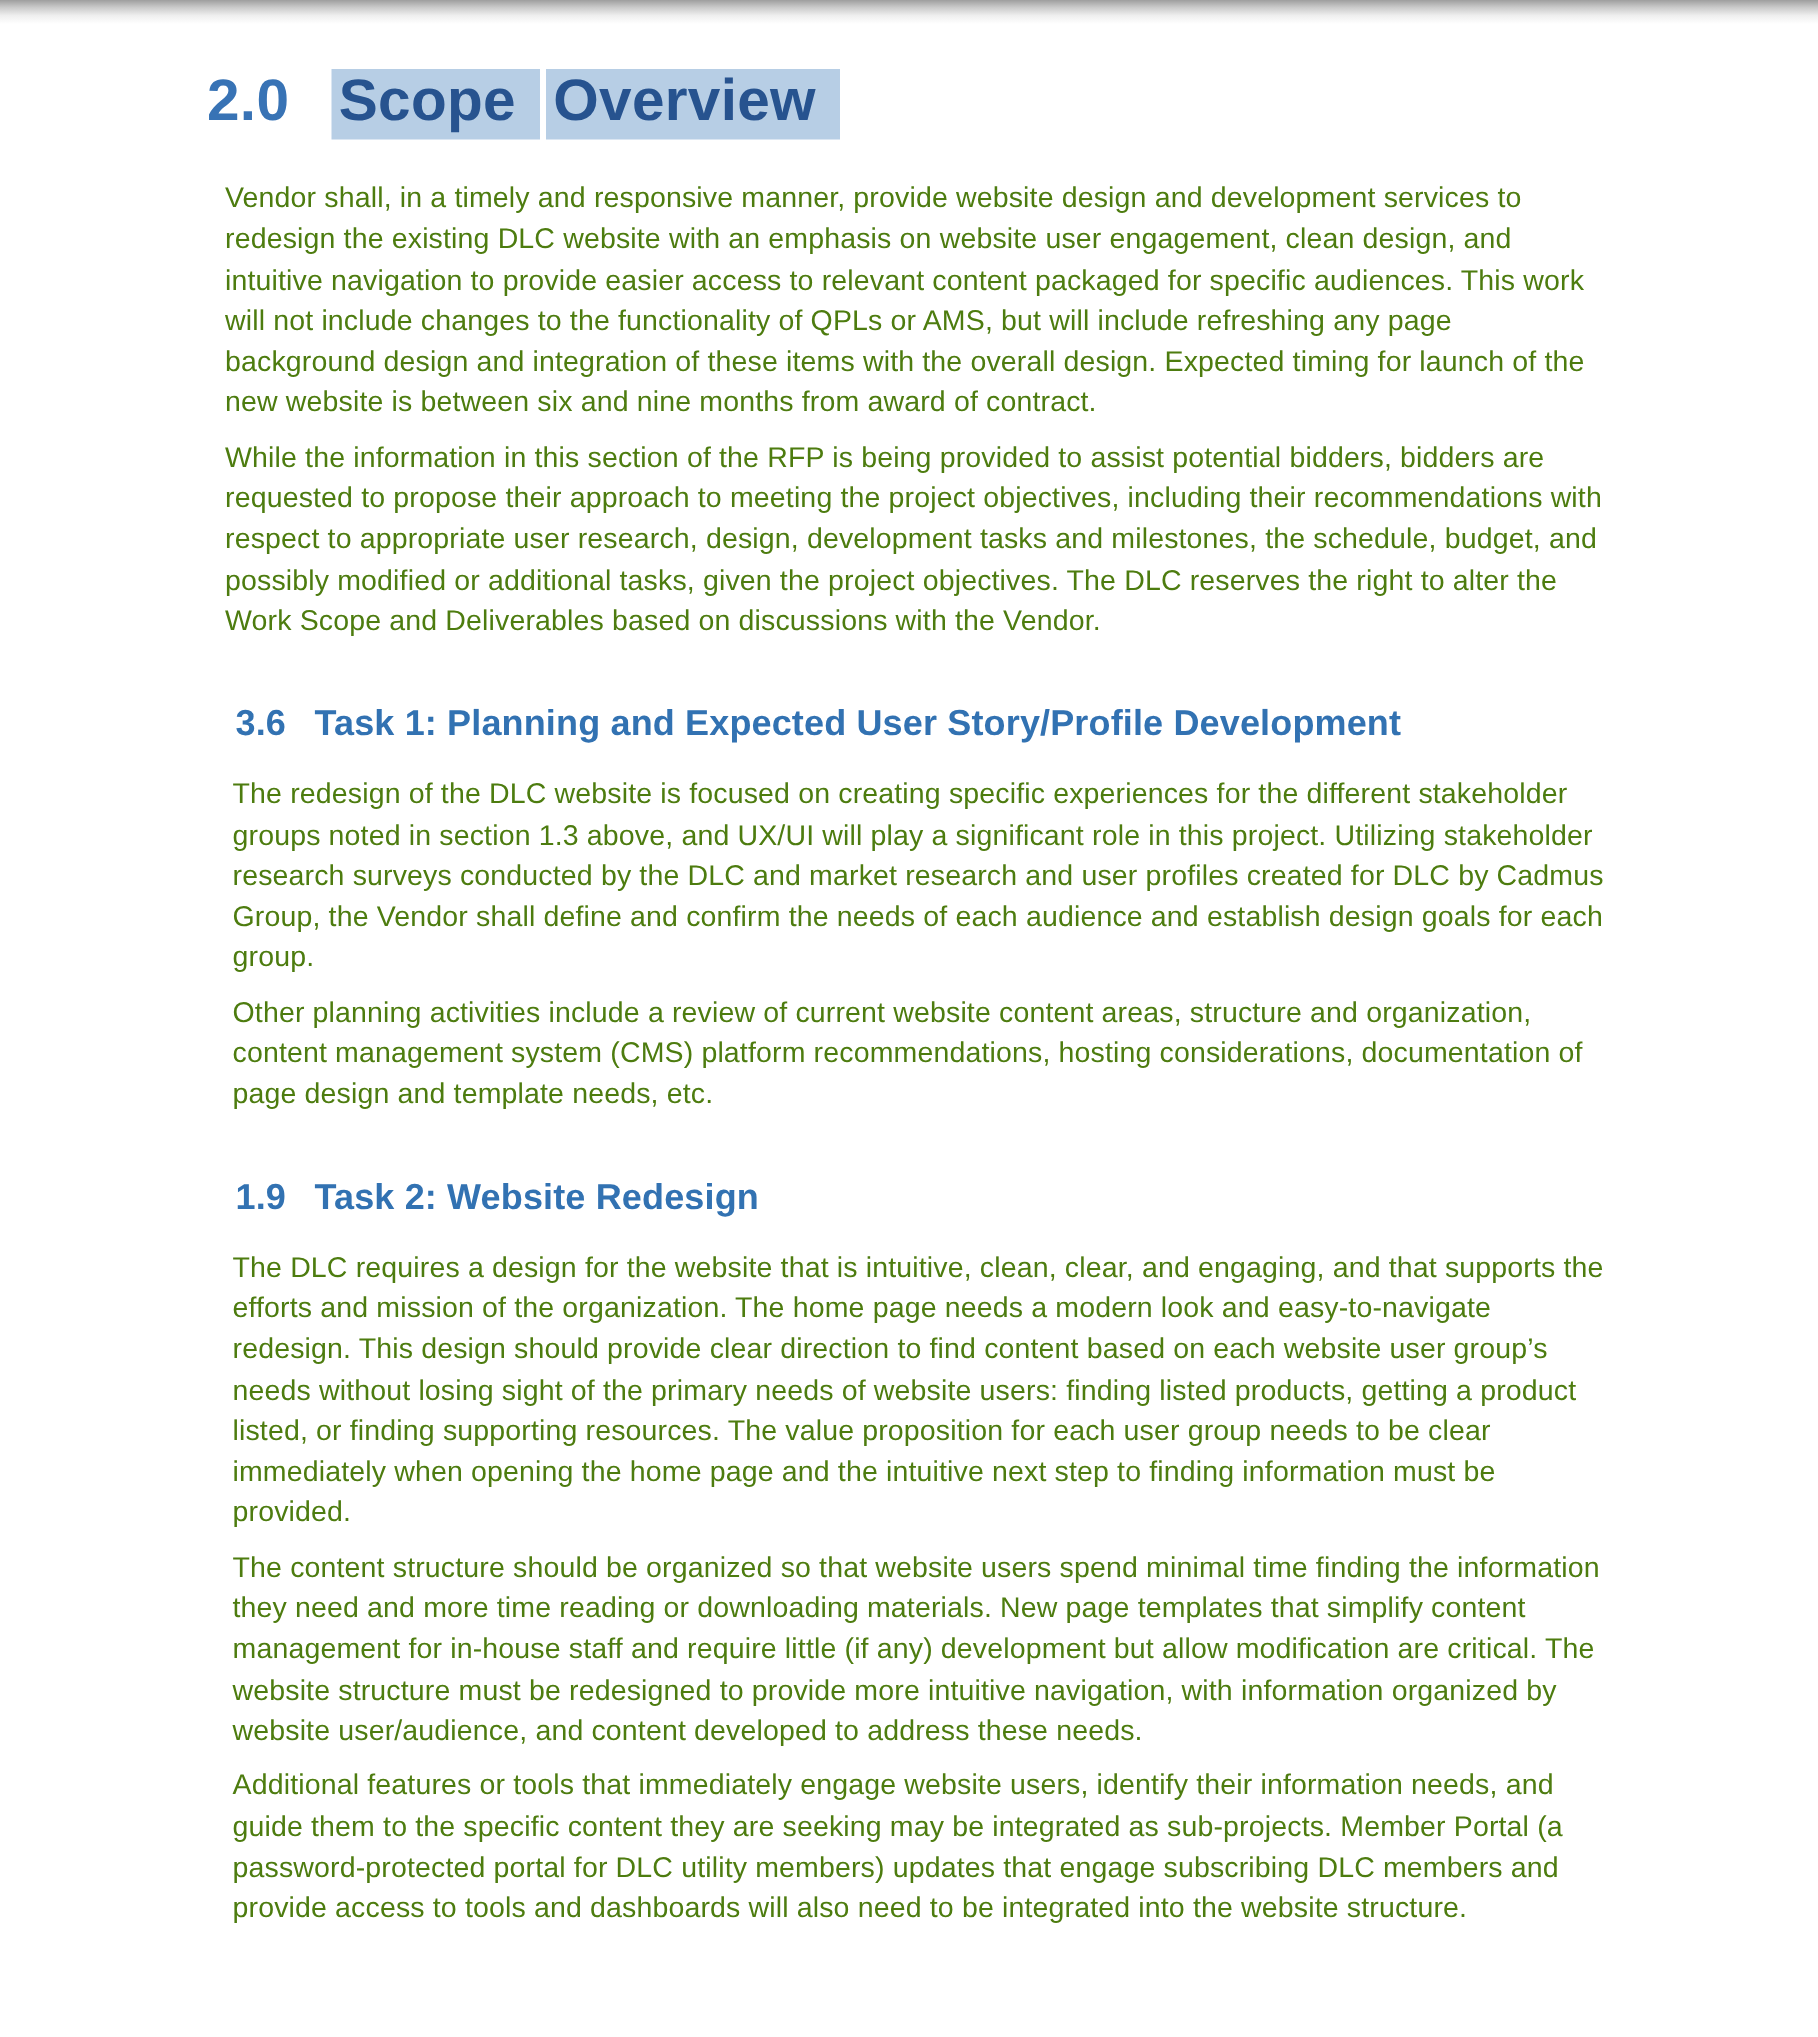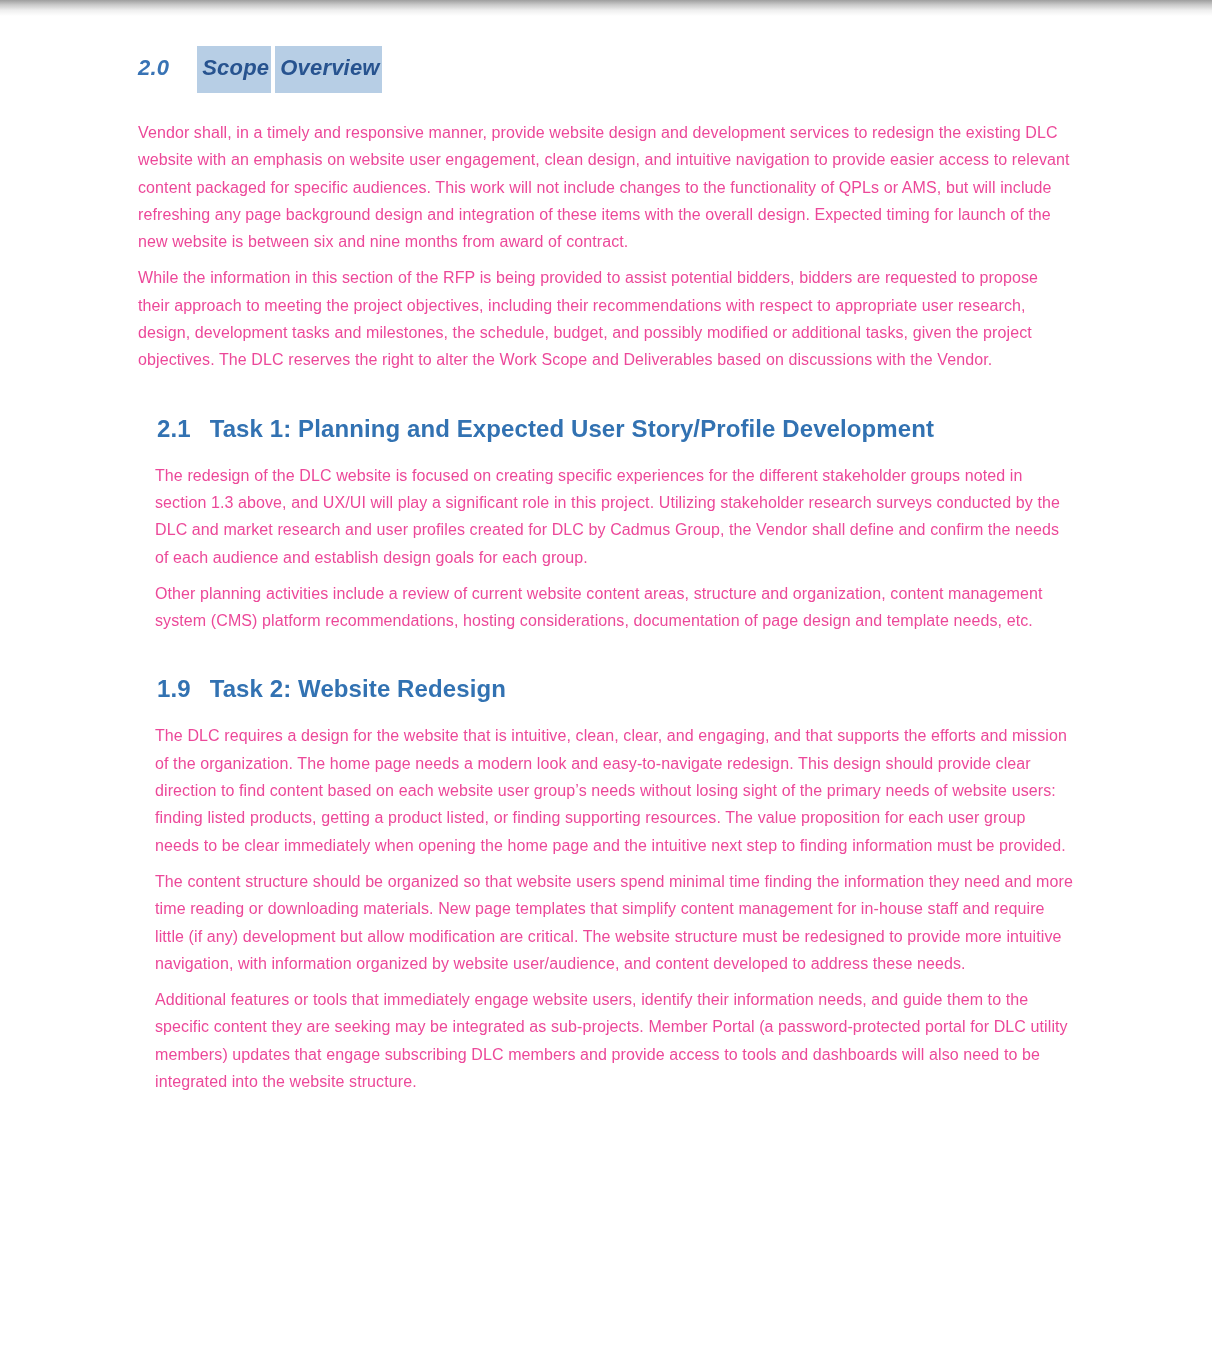--- a/index.html
+++ b/index.html
@@ -26,42 +26,41 @@
     position: absolute;
     top: 0; left: 0;
     box-sizing: border-box;
     width: 1212px;
     padding: 46px 139px 0 138px;
   }
   h1 {
     display: flex;
     align-items: baseline;
     margin: 0 0 26px 0;
-    font-size: 22px;
+    font-size: 39px;
     line-height: 40px;
     font-weight: bold;
     letter-spacing: 0.2px;
-    font-style: italic;
   }
   .h1-num {
     color: #3873B5;
     margin-right: 28px;
   }
   .hl {
     display: inline-block;
     color: #27538F;
     background: #B7CEE5;
-    padding: 2px 2px 5px 5px;
+    padding: 2px 16px 5px 5px;
   }
   .hl + .hl { margin-left: 4px; }
   p.body-p {
-    margin: 0 0 9px 0;
-    font-size: 16px;
+    margin: 0 0 9px 12px;
+    font-size: 19px;
     line-height: 27.3px;
-    color: #ec4899;
+    color: #4d7c0f;
     letter-spacing: 0.1px;
   }
   p.sub { margin-left: 17px; }
   .section { margin-top: 40px; }
   h2 {
     display: flex;
     align-items: baseline;
     margin: 0 0 18px 19px;
     font-size: 24px;
     line-height: 30px;
@@ -82,21 +81,21 @@
       <span class="h1-num">2.0</span>
       <span class="hl">Scope</span>
       <span class="hl">Overview</span>
     </h1>
 
     <p class="body-p">Vendor shall, in a timely and responsive manner, provide website design and development services to redesign the existing DLC website with an emphasis on website user engagement, clean design, and intuitive navigation to provide easier access to relevant content packaged for specific audiences. This work will not include changes to the functionality of QPLs or AMS, but will include refreshing any page background design and integration of these items with the overall design. Expected timing for launch of the new website is between six and nine months from award of contract.</p>
     <p class="body-p">While the information in this section of the RFP is being provided to assist potential bidders, bidders are requested to propose their approach to meeting the project objectives, including their recommendations with respect to appropriate user research, design, development tasks and milestones, the schedule, budget, and possibly modified or additional tasks, given the project objectives. The DLC reserves the right to alter the Work Scope and Deliverables based on discussions with the Vendor.</p>
 
     <div class="section">
       <h2>
-        <span class="h2-num">2.1</span>
+        <span class="h2-num">3.6</span>
         <span class="h2-title">Task 1: Planning and Expected User Story/Profile Development</span>
       </h2>
       <p class="body-p sub">The redesign of the DLC website is focused on creating specific experiences for the different stakeholder groups noted in section 1.3 above, and UX/UI will play a significant role in this project. Utilizing stakeholder research surveys conducted by the DLC and market research and user profiles created for DLC by Cadmus Group, the Vendor shall define and confirm the needs of each audience and establish design goals for each group.</p>
       <p class="body-p sub">Other planning activities include a review of current website content areas, structure and organization, content management system (CMS) platform recommendations, hosting considerations, documentation of page design and template needs, etc.</p>
     </div>
 
     <div class="section">
       <h2>
         <span class="h2-num">1.9</span>
         <span class="h2-title">Task 2: Website Redesign</span>

